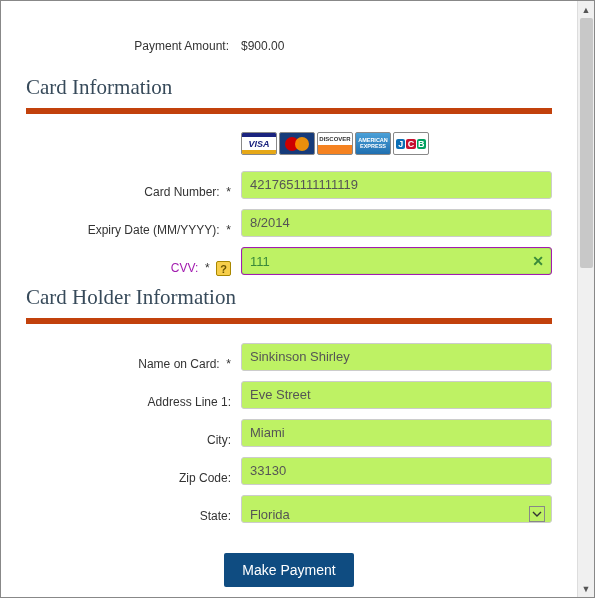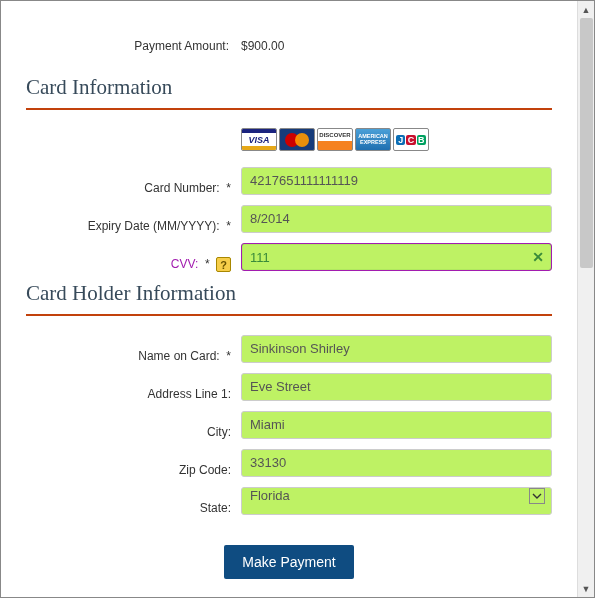--- a/index.html
+++ b/index.html
@@ -70,21 +70,21 @@
         font-size: 12px;
     }
     .amount-row .value {
         font-size: 12px;
     }
     h2 {
         font-family: Georgia, 'Times New Roman', serif;
         font-weight: normal;
         font-size: 21px;
         color: #374a5a;
-        border-bottom: 2px solid #c2410c;
+        border-bottom: 6px solid #c2410c;
         padding-bottom: 8px;
         margin-bottom: 18px;
     }
     .form-row {
         display: flex;
         align-items: center;
         margin-bottom: 9px;
     }
     .form-row .label {
         width: 215px;
@@ -174,21 +174,21 @@
     .discover { background: linear-gradient(#fff 55%, #f58220 55%); color:#333; font-size:6px; align-items: flex-start; padding-top:3px; }
     .amex { background: linear-gradient(#4aa0d8, #1f6fb0); font-size: 5.5px; text-align:center; line-height:1; display:flex; flex-direction:column; justify-content:center; }
     .jcb { background:#fff; display:flex; padding:2px; gap:1px; }
     .jcb span { flex:1; border-radius:2px; display:flex; align-items:center; justify-content:center; color:#fff; font-size:9px; font-weight:bold; }
     .jcb .j { background:#0b6eb5; }
     .jcb .c { background:#c8102e; }
     .jcb .b { background:#00a160; }
 
     .select-box {
         display: flex;
-        align-items: flex-start;
+        align-items: flex-end;
         justify-content: space-between;
         padding-right: 6px;
     }
     .select-box .chev {
         width: 16px;
         height: 16px;
         border: 1px solid #888;
         display: flex;
         align-items: center;
         justify-content: center;

